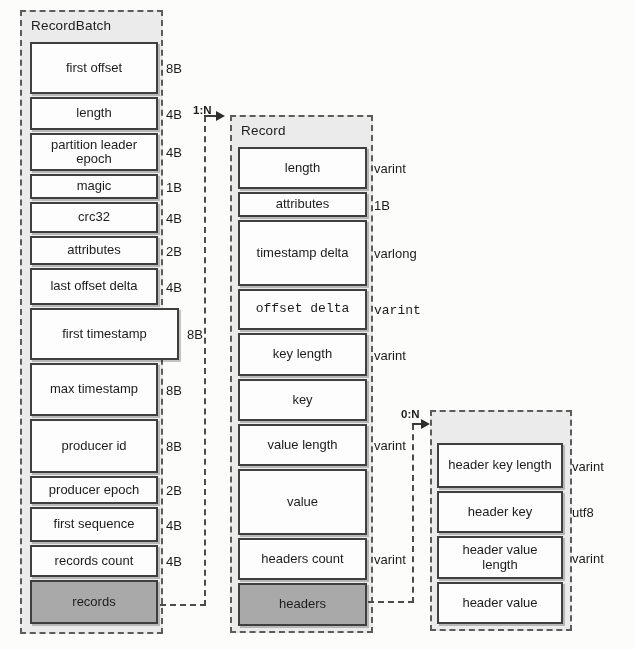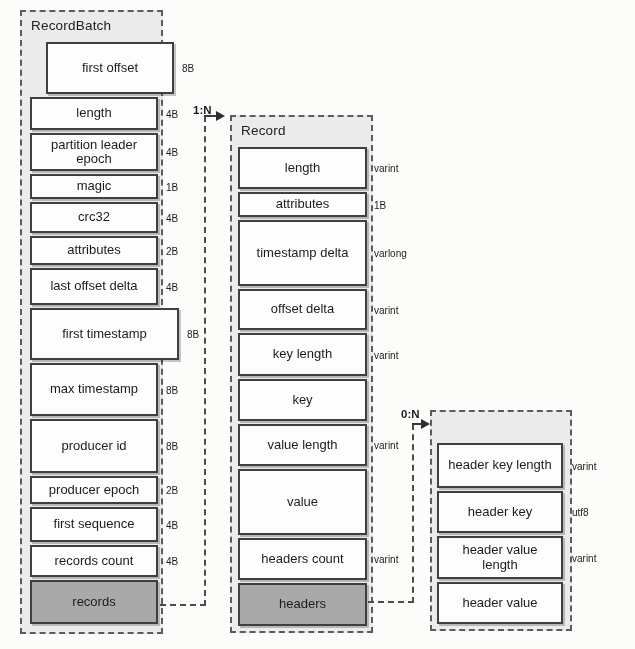--- a/index.html
+++ b/index.html
@@ -48,21 +48,21 @@
     font-size:13px;
     line-height:1.1;
     padding:1px 6px;
     color:#1c1c1c;
   }
   .fcell.shaded{background:var(--shaded-fill);}
   .fsize{
     position:absolute;
     top:50%;
     transform:translateY(-50%);
-    font-size:10px;
+    font-size:13px;
     white-space:nowrap;
     color:#1c1c1c;
   }
   
   .hseg{position:absolute;height:0;border-top:2px dashed #4c4c4c;}
   .vseg{position:absolute;width:0;border-left:2px dashed #4c4c4c;}
   .stem{position:absolute;height:2px;background:#3a3a3a;}
   .ahead{
     position:absolute;width:0;height:0;
     border-left:9px solid #2e2e2e;
@@ -78,21 +78,21 @@
   }
 </style>
 </head>
 <body>
 
 <div class="page">
 
   <div id="boxes">
       <div class="fbox" style="left: 20px; top: 10px; width: 143px; height: 624px;">
         <div class="fbox-title">RecordBatch</div>
-        <div class="frow" style="position: absolute; left: 8px; top: 30px; width: 128px; height: 52px; margin-left: 16px;">
+        <div class="frow" style="position: absolute; left: 8px; top: 30px; width: 128px; height: 52px;">
           <div class="fcell">first offset</div>
           <span class="fsize" style="left: calc(100% + 8px);">8B</span>
         </div>
         <div class="frow" style="position: absolute; left: 8px; top: 85px; width: 128px; height: 33px;">
           <div class="fcell">length</div>
           <span class="fsize" style="left: calc(100% + 8px);">4B</span>
         </div>
         <div class="frow" style="position: absolute; left: 8px; top: 121px; width: 128px; height: 38px;">
           <div class="fcell">partition leader epoch</div>
           <span class="fsize" style="left: calc(100% + 8px);">4B</span>
@@ -148,21 +148,21 @@
           <span class="fsize" style="left: calc(100% + 7px);">varint</span>
         </div>
         <div class="frow" style="position: absolute; left: 6px; top: 75px; width: 129px; height: 25px;">
           <div class="fcell">attributes</div>
           <span class="fsize" style="left: calc(100% + 7px);">1B</span>
         </div>
         <div class="frow" style="position: absolute; left: 6px; top: 103px; width: 129px; height: 66px;">
           <div class="fcell">timestamp delta</div>
           <span class="fsize" style="left: calc(100% + 7px);">varlong</span>
         </div>
-        <div class="frow" style="position: absolute; left: 6px; top: 172px; width: 129px; height: 41px;">
+        <div class="frow" style="position: absolute; left: 6px; top: 172px; width: 129px; height: 41px; font-family: Liberation Mono, monospace;">
           <div class="fcell">offset delta</div>
           <span class="fsize" style="left: calc(100% + 7px);">varint</span>
         </div>
         <div class="frow" style="position: absolute; left: 6px; top: 216px; width: 129px; height: 43px;">
           <div class="fcell">key length</div>
           <span class="fsize" style="left: calc(100% + 7px);">varint</span>
         </div>
         <div class="frow" style="position: absolute; left: 6px; top: 262px; width: 129px; height: 42px;">
           <div class="fcell">key</div>
         </div>

